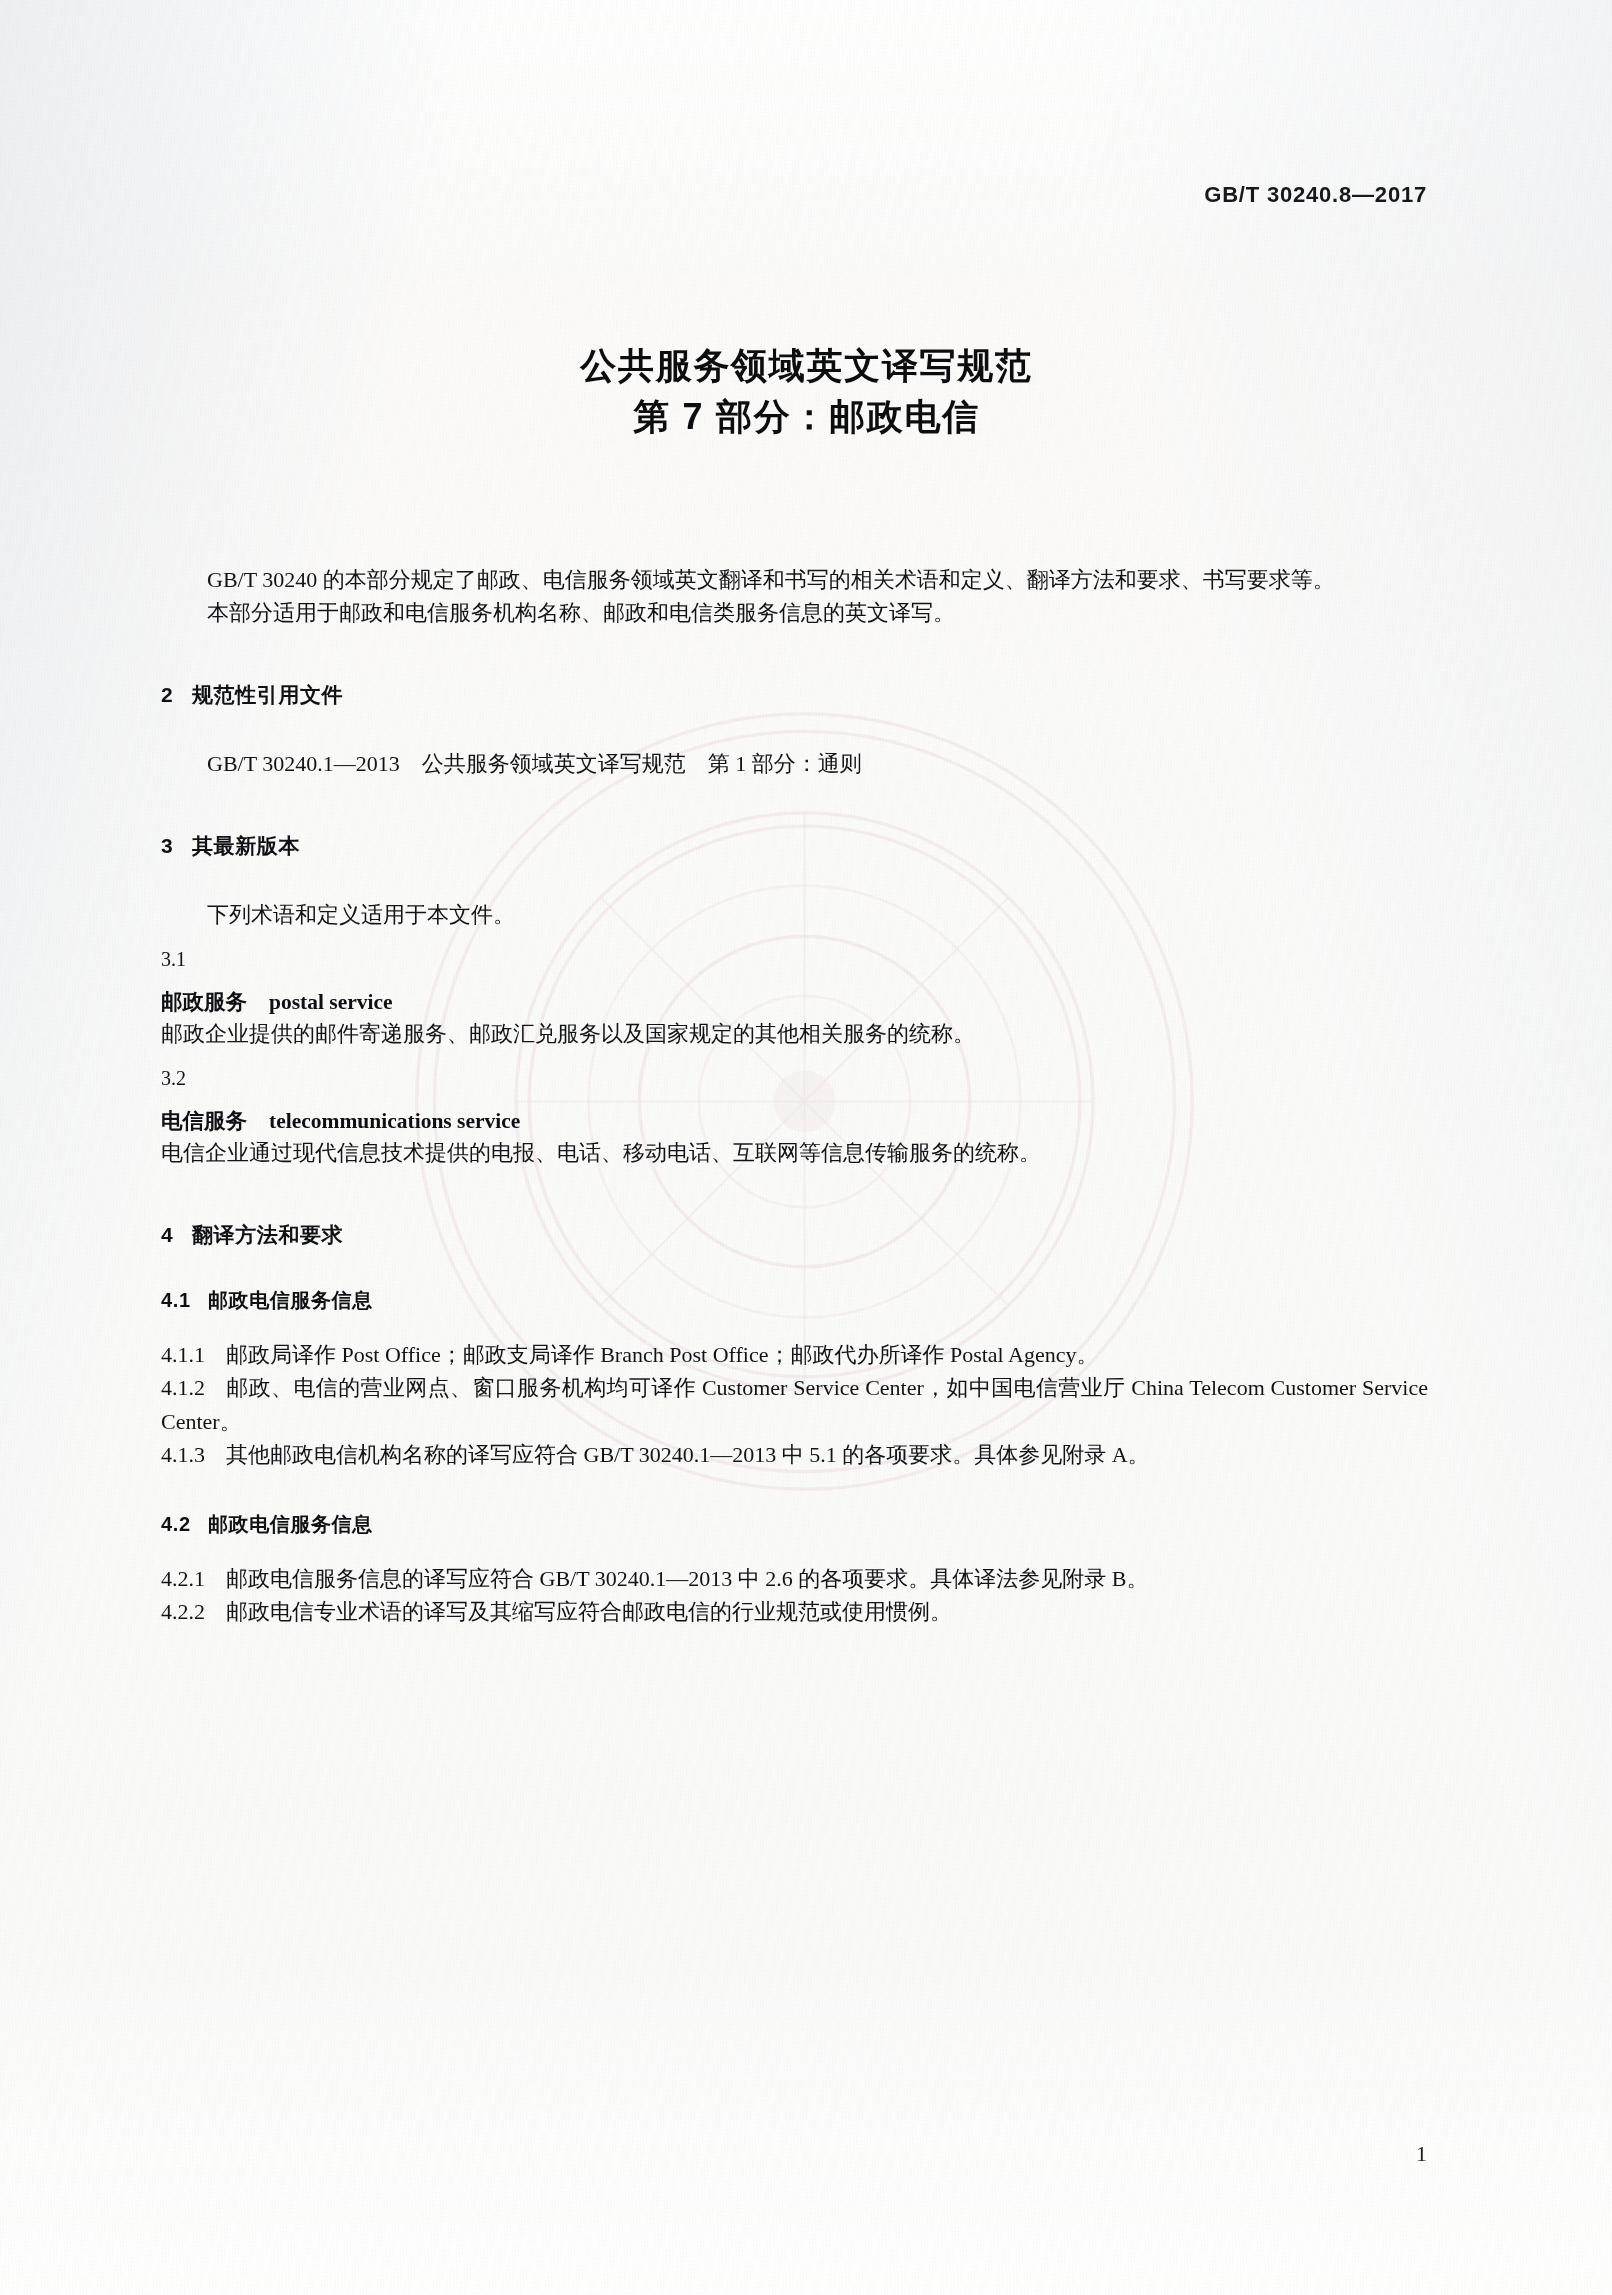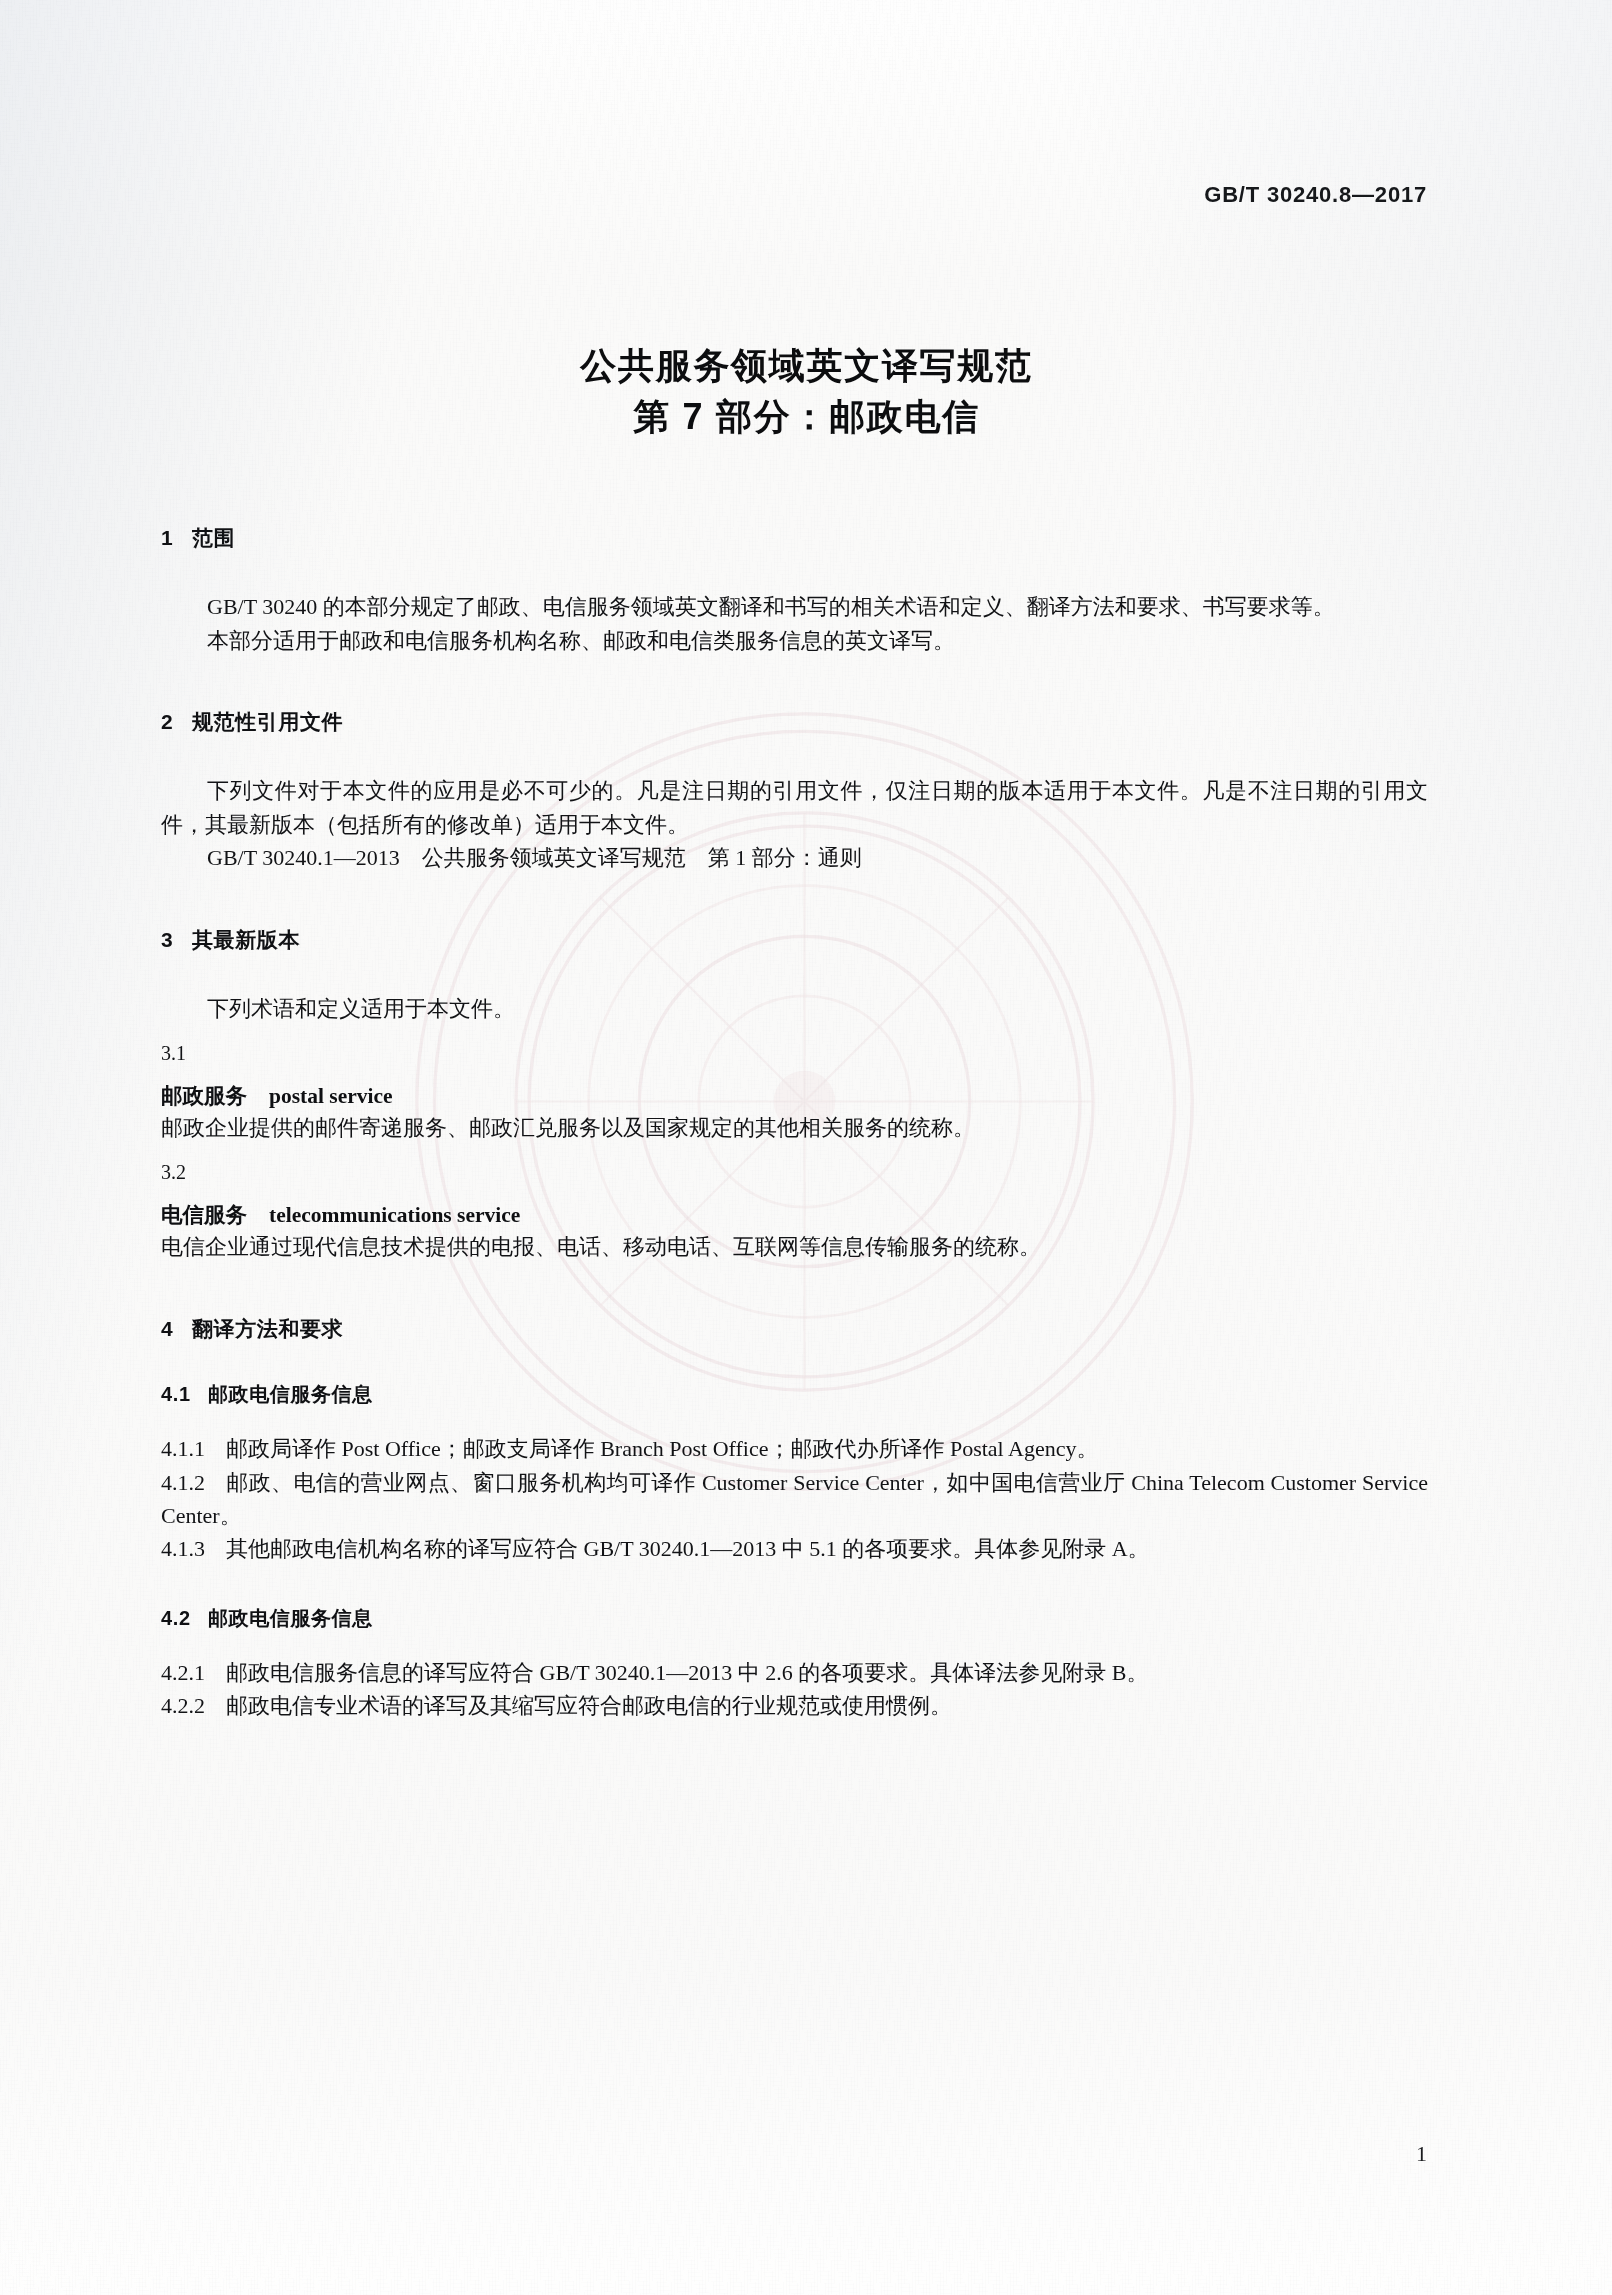--- a/index.html
+++ b/index.html
@@ -216,34 +216,30 @@
 
     <div class="running-head">GB/T 30240.8—2017</div>
 
     <div class="doc-title">
       <div class="line">公共服务领域英文译写规范</div>
       <div class="line">第 7 部分：邮政电信</div>
     </div>
 
     <div class="body-col">
 
-      <h2 class="sec">
-        <span class="sec-num">1</span><span>范围</span>
-      </h2>
       <div class="sp-m"></div>
       <p class="para indent">GB/T 30240 的本部分规定了邮政、电信服务领域英文翻译和书写的相关术语和定义、翻译方法和要求、书写要求等。</p>
       <p class="para indent">本部分适用于邮政和电信服务机构名称、邮政和电信类服务信息的英文译写。</p>
 
       <div class="sp-l"></div>
 
       <h2 class="sec">
         <span class="sec-num">2</span><span>规范性引用文件</span>
       </h2>
       <div class="sp-m"></div>
-      <p class="para indent">下列文件对于本文件的应用是必不可少的。凡是注日期的引用文件，仅注日期的版本适用于本文件。凡是不注日期的引用文件，其最新版本（包括所有的修改单）适用于本文件。</p>
       <p class="para indent">GB/T 30240.1—2013　公共服务领域英文译写规范　第 1 部分：通则</p>
 
       <div class="sp-l"></div>
 
       <h2 class="sec">
         <span class="sec-num">3</span><span>其最新版本</span>
       </h2>
       <div class="sp-m"></div>
       <p class="para indent">下列术语和定义适用于本文件。</p>
 

